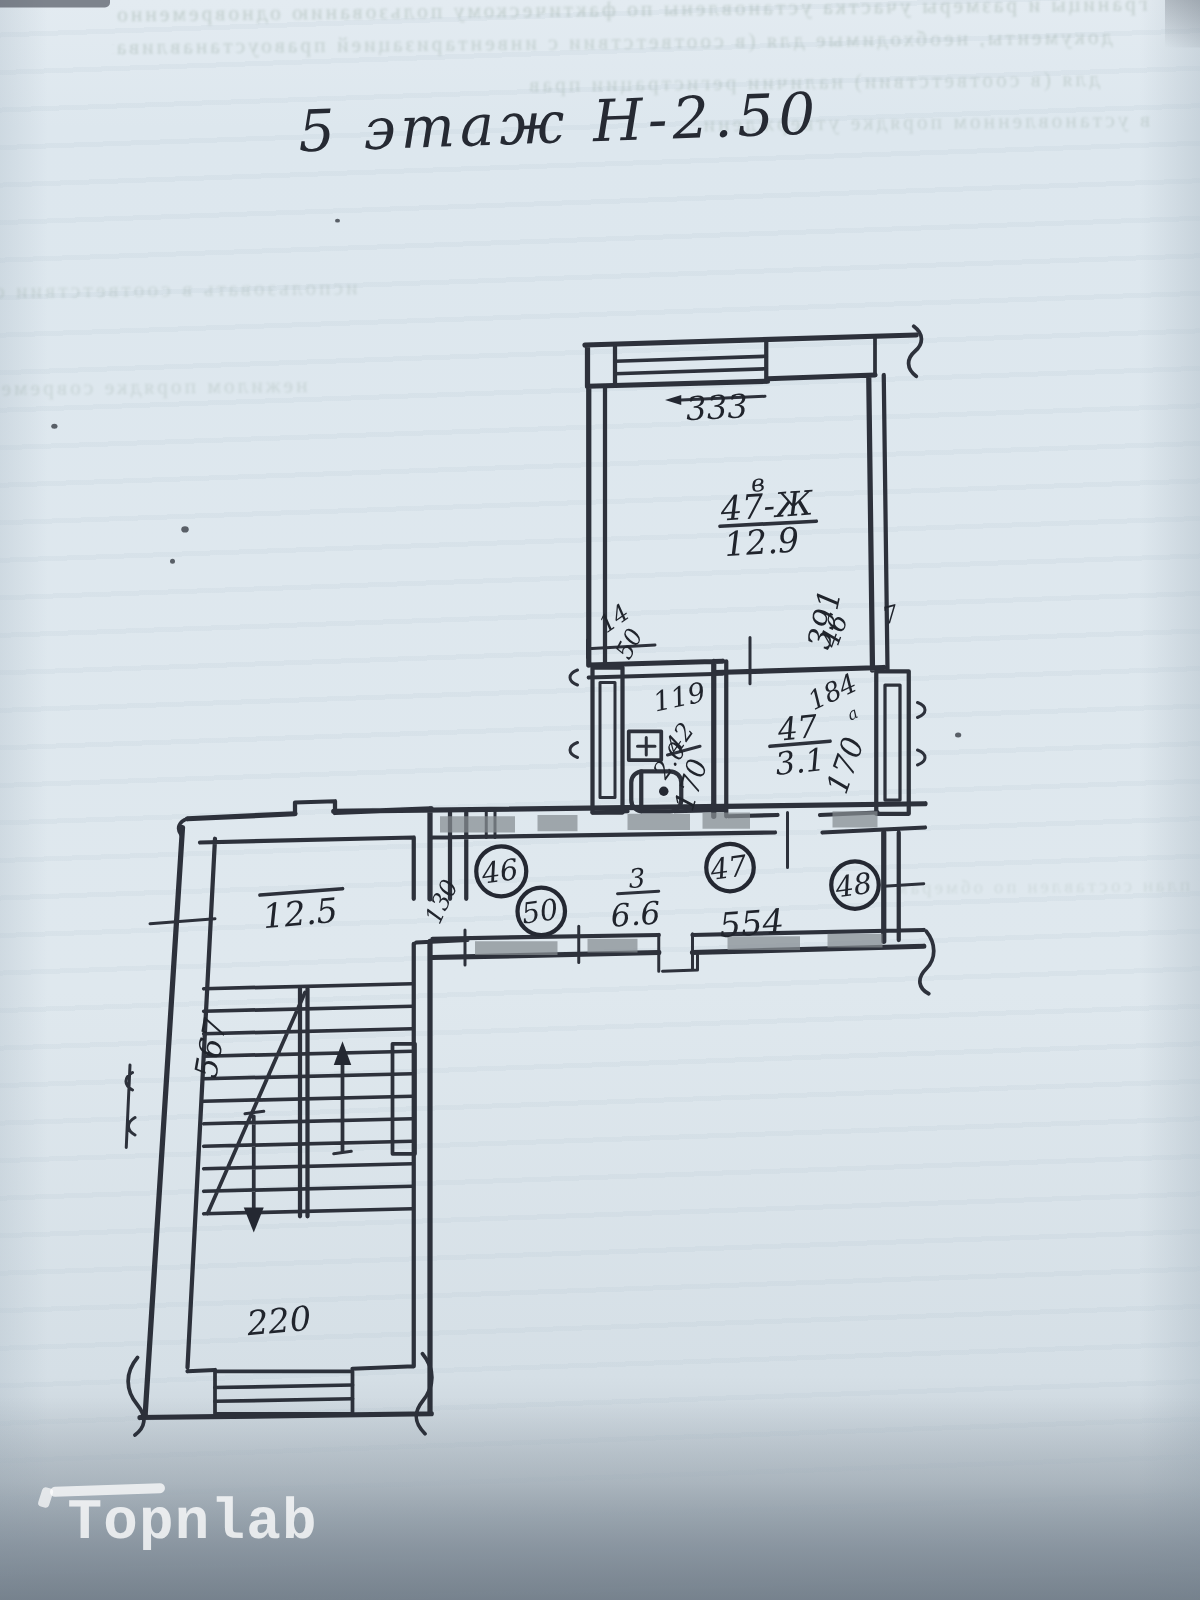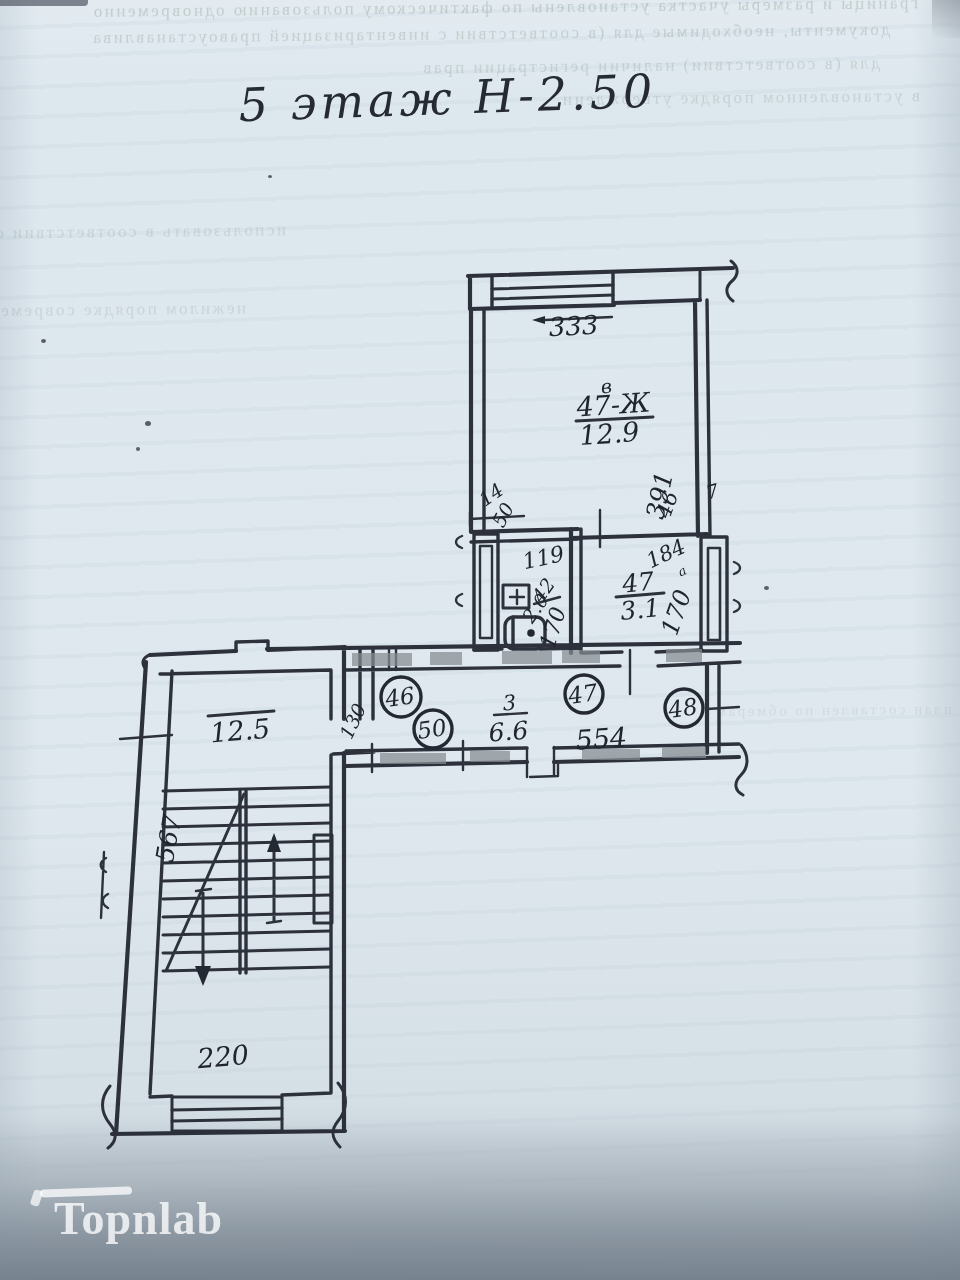--- a/index.html
+++ b/index.html
@@ -29,21 +29,21 @@
     font-size:17px; letter-spacing:2.5px;
     filter:blur(.7px);
     pointer-events:none;
   }
   svg.plan { position:absolute; left:0; top:0; z-index:2; }
   .hw { font-family:"DejaVu Serif", serif; font-style:italic; fill:#20242c; }
   .title-text { font-family:"DejaVu Serif", serif; font-style:italic; fill:#262a33; letter-spacing:4px; }
   .watermark {
     position:absolute; left:54px; top:1192px; z-index:5;
     color:rgba(255,255,255,.78);
-    font-family:Liberation Serif, serif;
+    font-family:Liberation Mono, monospace;
     font-weight:600; font-size:46px; letter-spacing:1px;text-align:right;
   }
   .watermark .bar {
     position:absolute; left:-14px; top:-4px; width:92px; height:8px;
     background:rgba(255,255,255,.75); border-radius:4px; transform:rotate(-2deg);
   }
   .watermark .hook {
     position:absolute; left:-22px; top:-2px; width:9px; height:16px;
     background:rgba(255,255,255,.7); border-radius:3px; transform:rotate(18deg);
   }

